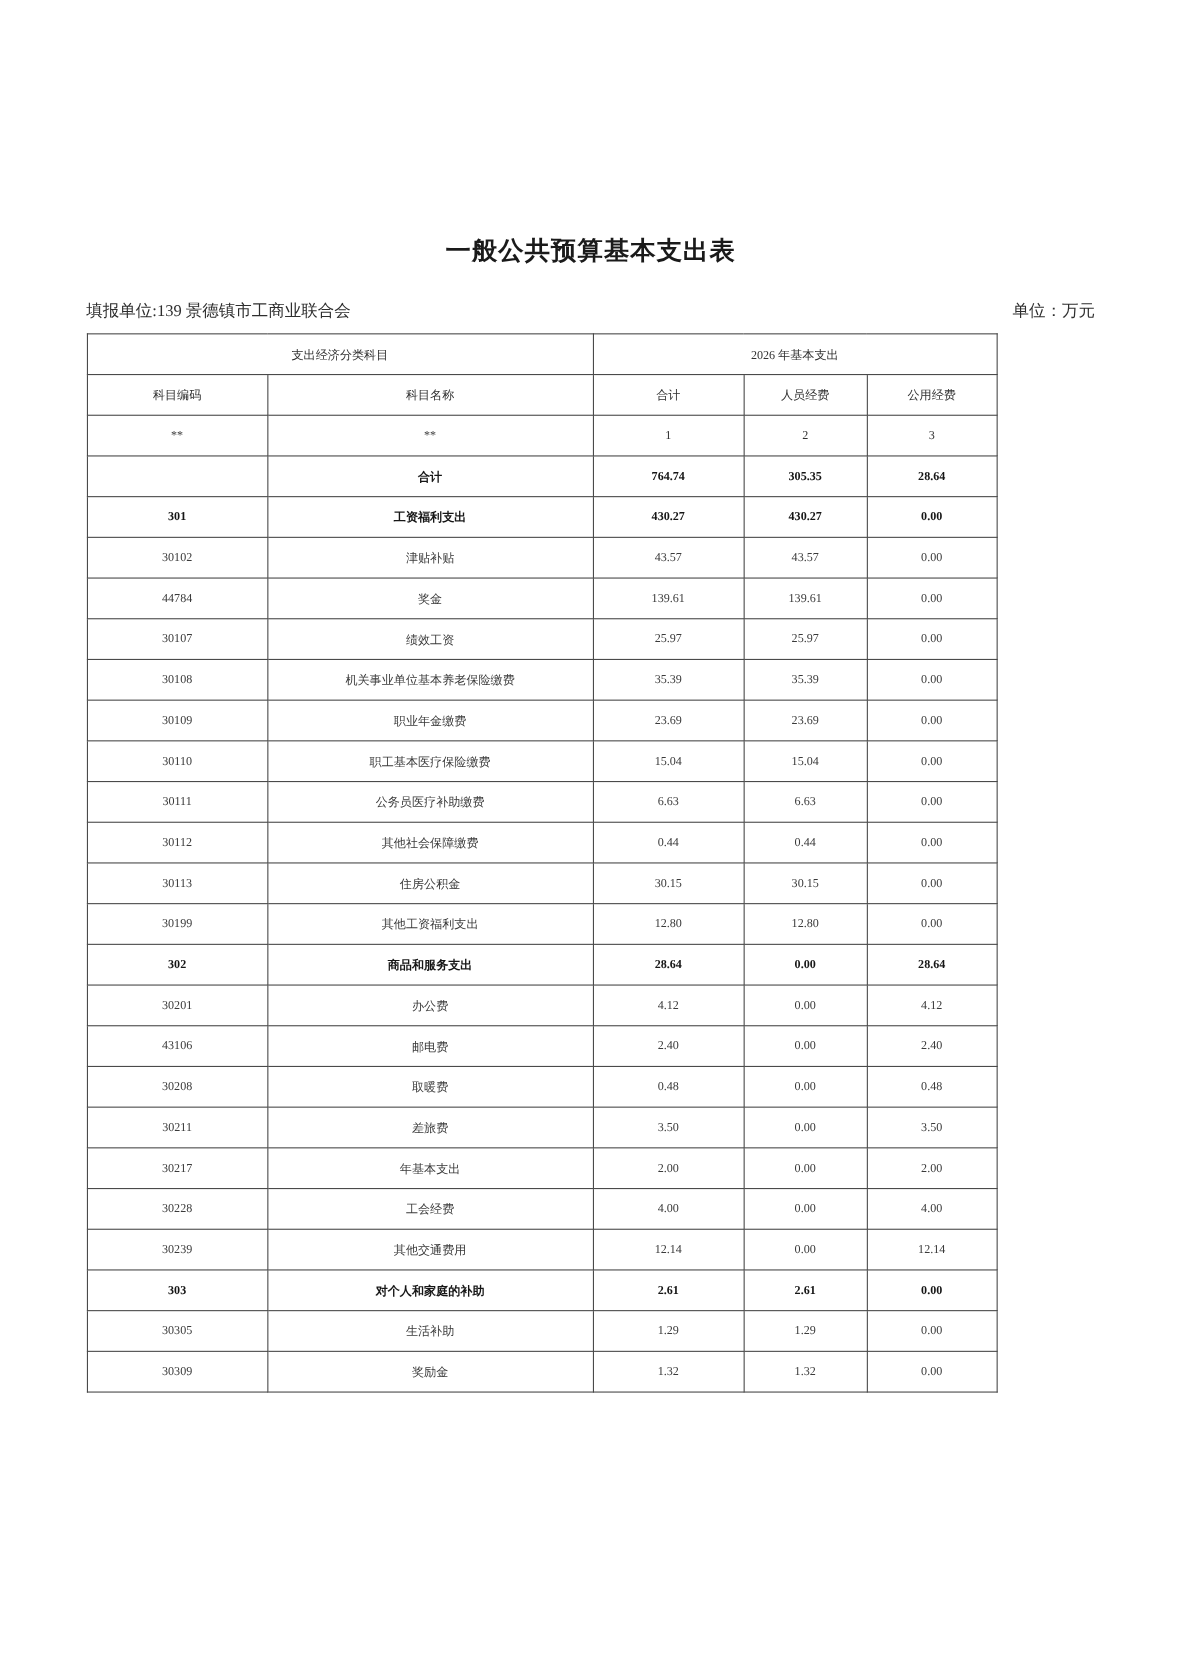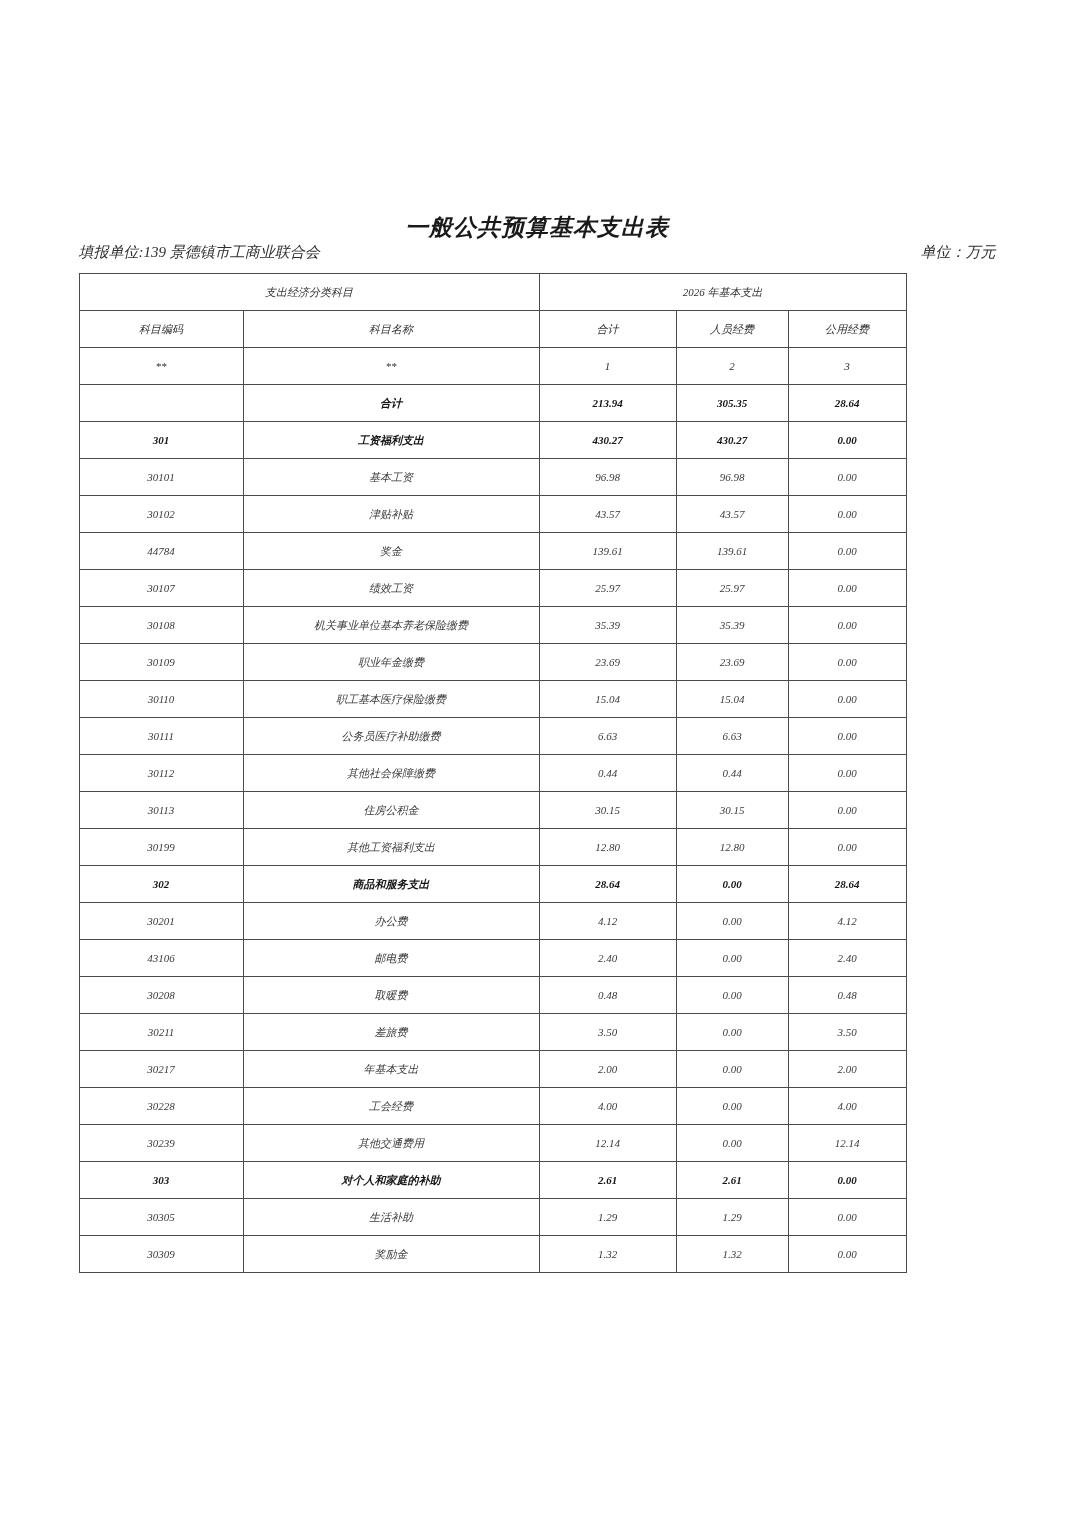--- a/index.html
+++ b/index.html
@@ -10,34 +10,34 @@
   body {
     width: 1074px;
     height: 1520px;
     overflow: hidden;
     font-family: "Liberation Serif", "DejaVu Serif", serif;
     color: #3a3a3a;
   }
   .doc {
     width: 917px;
     margin: 0 auto;
-    font-style: italic;
   }
   .doc-title {
     margin-top: 212px;
     text-align: center;
     font-size: 23px;
     font-weight: bold;
     color: #1a1a1a;
     letter-spacing: 1px;
   }
   .info-row {
     display: flex;
     justify-content: space-between;
     align-items: flex-start;
+    margin-top: 30px;
     margin-bottom: 11px;
     font-size: 15px;
     color: #2e2e2e;
   }
   table.budget {
     width: 827px;
     border-collapse: collapse;
     table-layout: fixed;
     font-size: 11px;
   }
@@ -102,39 +102,32 @@
         <th>**</th>
         <th>1</th>
         <th>2</th>
         <th>3</th>
       </tr>
     </thead>
     <tbody>
       <tr class="em">
         <td></td>
         <td>合计</td>
-        <td>213.94</td>
+        <td>764.74</td>
         <td>305.35</td>
         <td>28.64</td>
       </tr>
       <tr class="em">
         <td>301</td>
         <td>工资福利支出</td>
         <td>430.27</td>
         <td>430.27</td>
         <td>0.00</td>
       </tr>
       <tr>
-        <td>30101</td>
-        <td>基本工资</td>
-        <td>96.98</td>
-        <td>96.98</td>
-        <td>0.00</td>
-      </tr>
-      <tr>
         <td>30102</td>
         <td>津贴补贴</td>
         <td>43.57</td>
         <td>43.57</td>
         <td>0.00</td>
       </tr>
       <tr>
         <td>44784</td>
         <td>奖金</td>
         <td>139.61</td>

